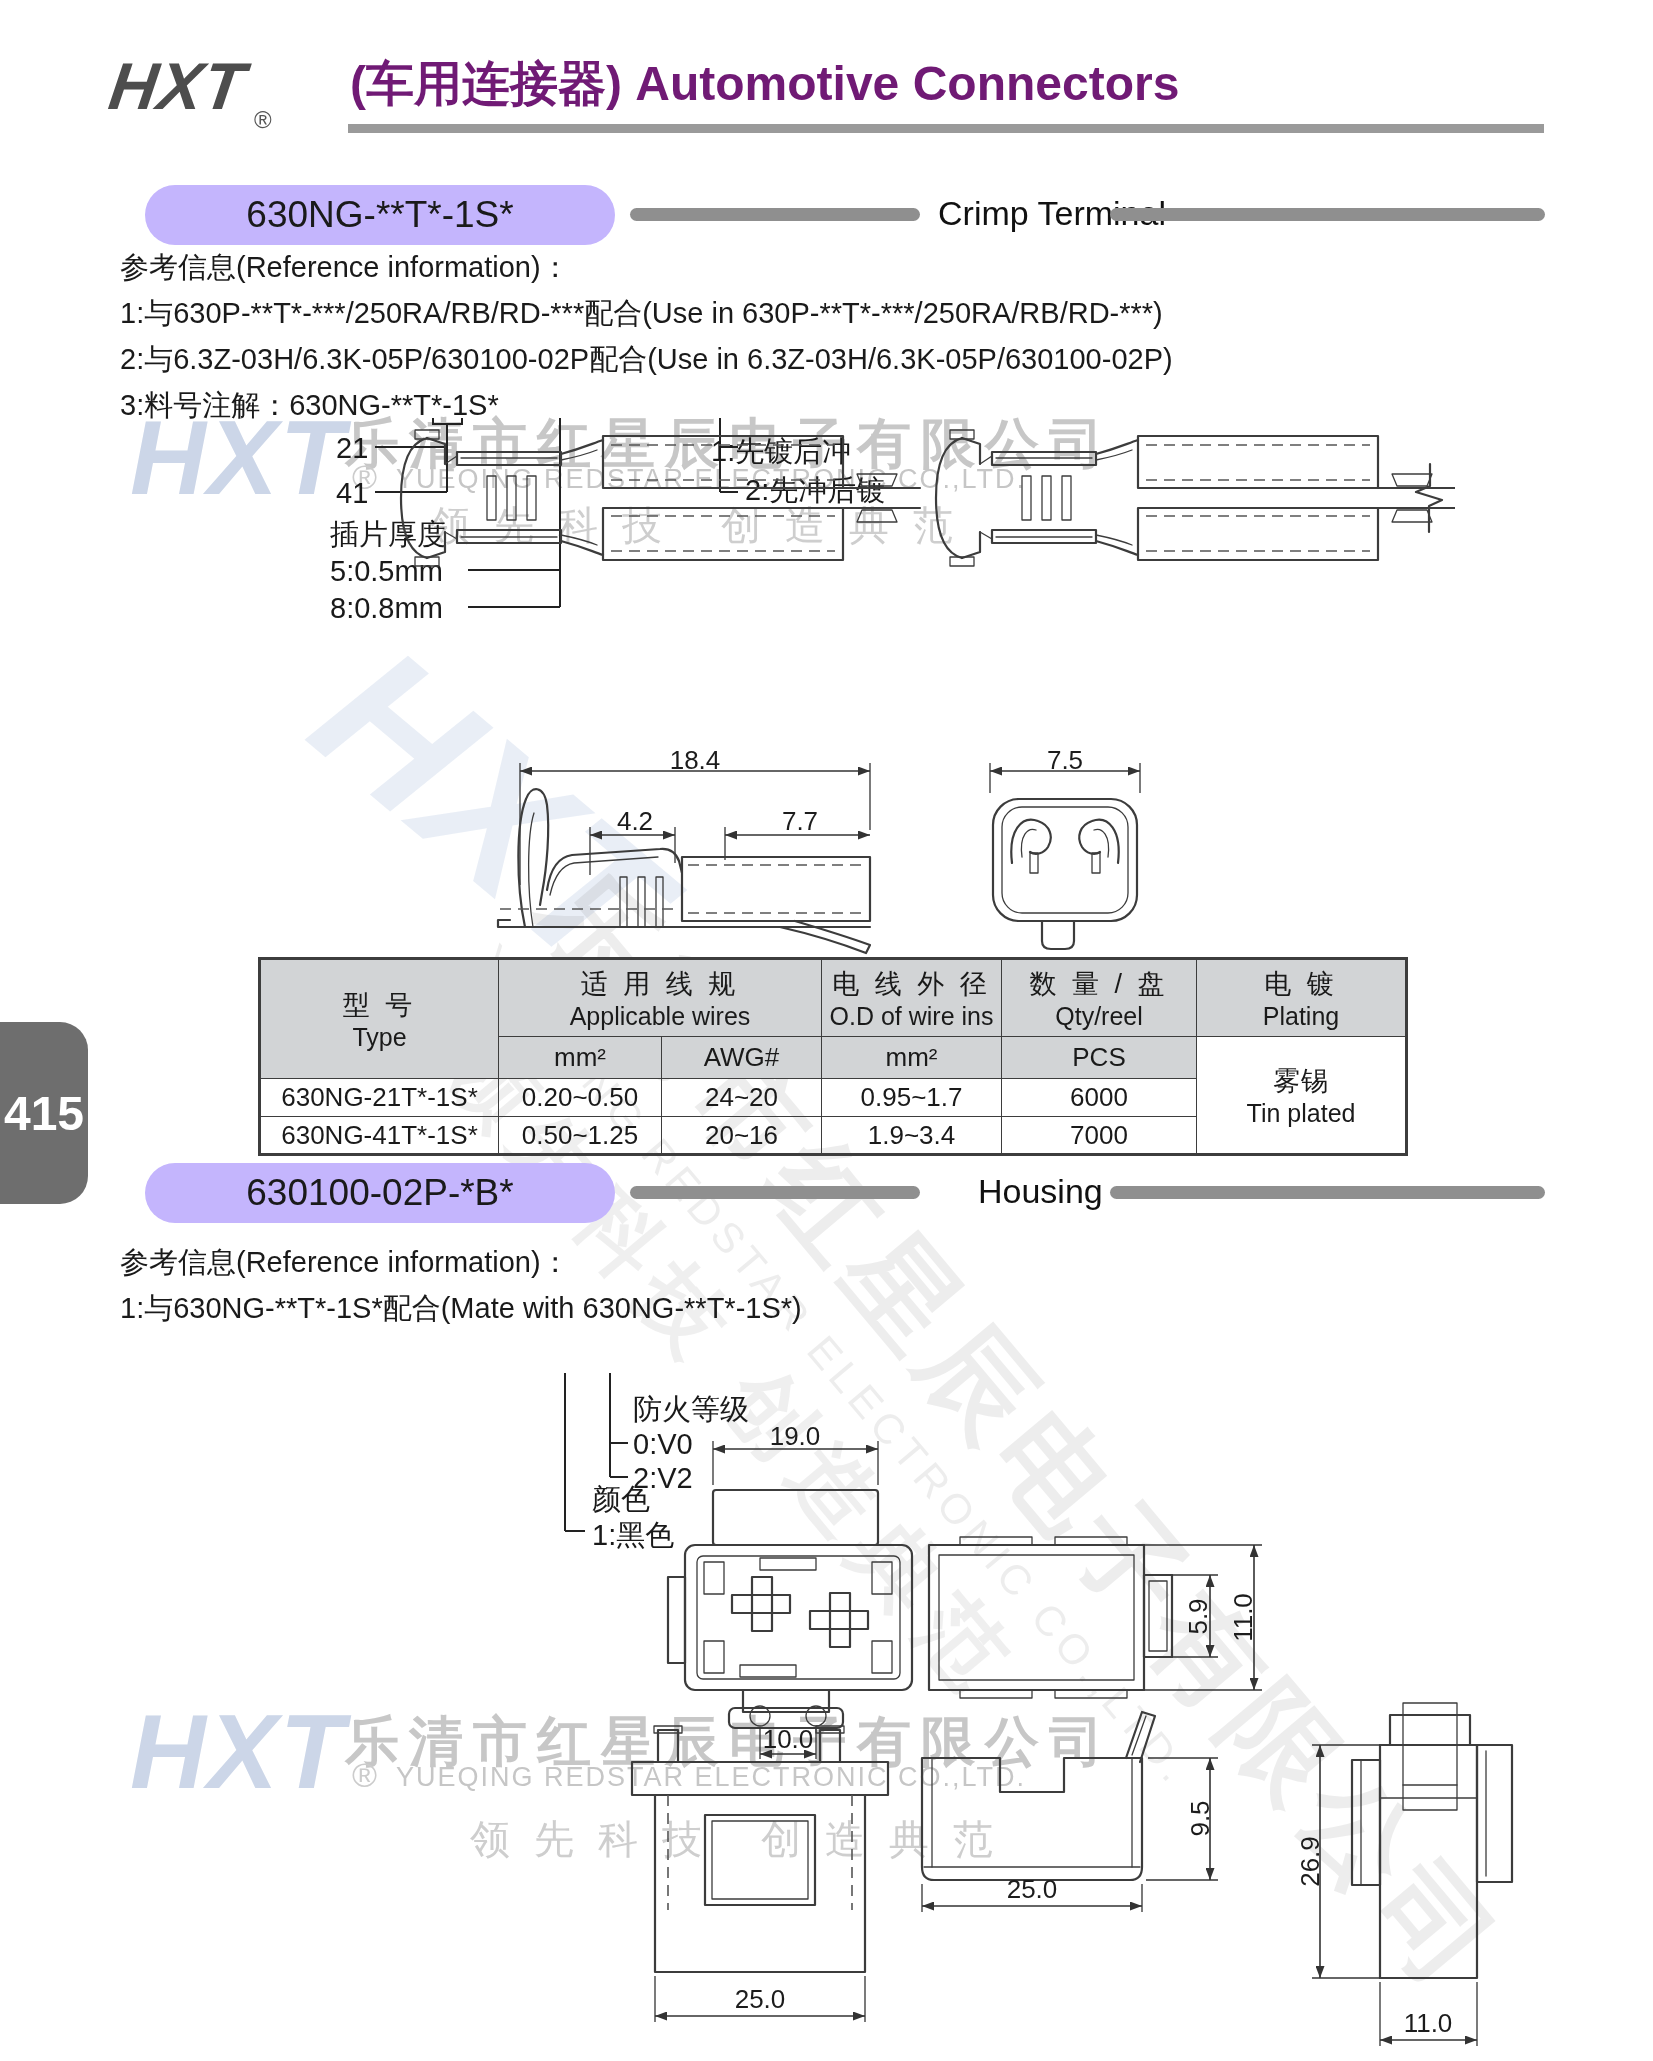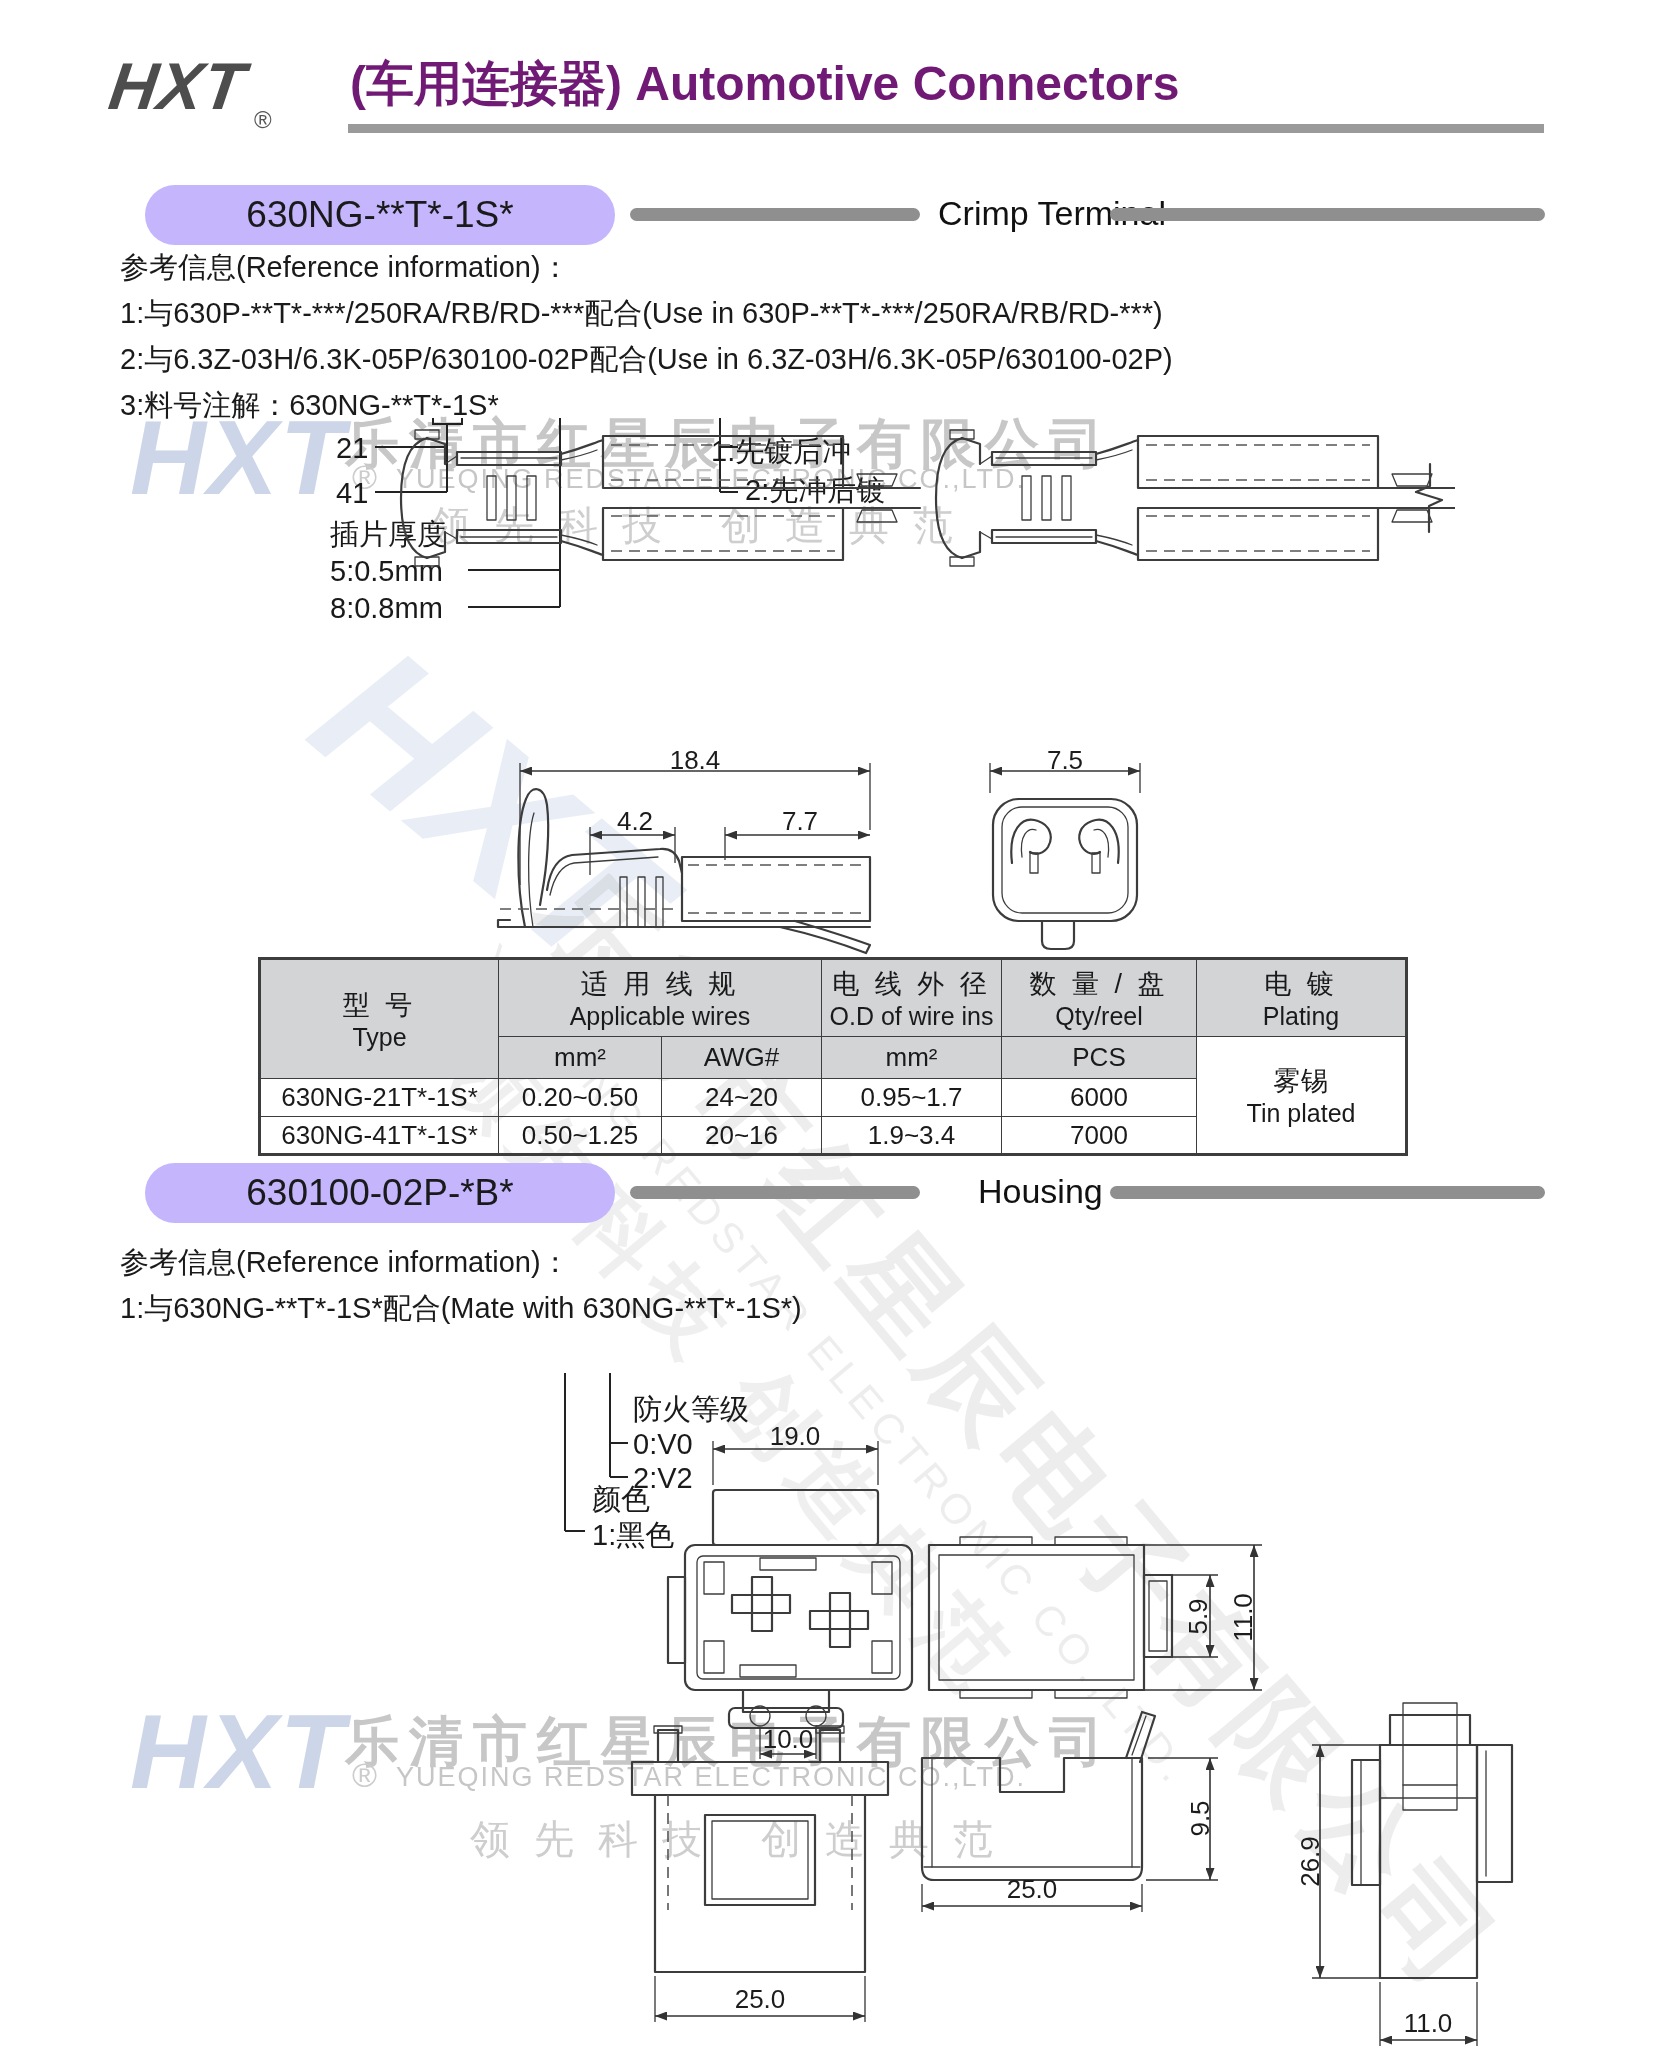--- a/index.html
+++ b/index.html
@@ -250,20 +250,21 @@
         <td class="val">630NG-41T*-1S*</td>
         <td class="val">0.50~1.25</td>
         <td class="val">20~16</td>
         <td class="val">1.9~3.4</td>
         <td class="val">7000</td>
       </tr>
     </tbody>
       </table>
   </div>
 
+  <div class="abs z1 badge" style="left:0px;top:1022px;width:88px;height:182px;">415</div>
 
   <div class="abs z1 pill" style="left:145px;top:1163px;width:470px;height:60px;">630100-02P-*B*</div>
   <div class="abs z1 bar" style="left:630px;top:1186px;width:290px;"></div>
   <div class="abs z1 cat-label" style="left:978px;top:1172px;">Housing</div>
   <div class="abs z1 bar" style="left:1110px;top:1186px;width:435px;"></div>
 
   <div class="abs z1 ref" style="left:120px;top:1243px;">参考信息(Reference information)：</div>
   <div class="abs z1 ref" style="left:120px;top:1289px;">1:与630NG-**T*-1S*配合(Mate with 630NG-**T*-1S*)</div>
 
   <svg class="z1" style="left:540px;top:1365px;" width="330" height="195" viewBox="0 0 330 195">

